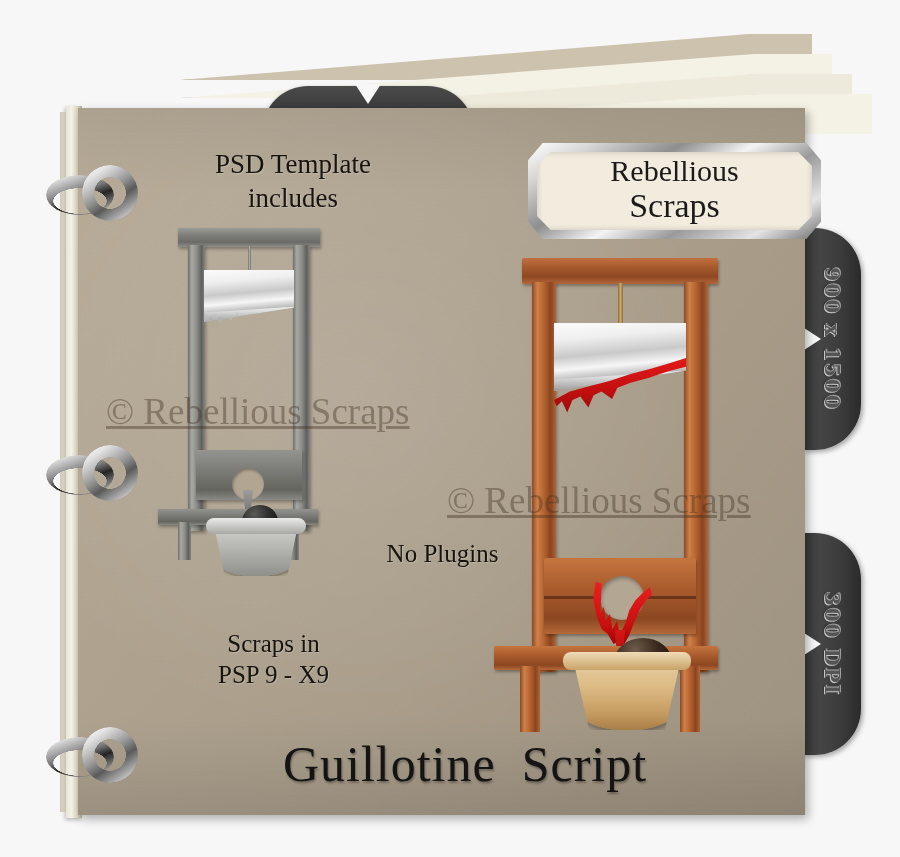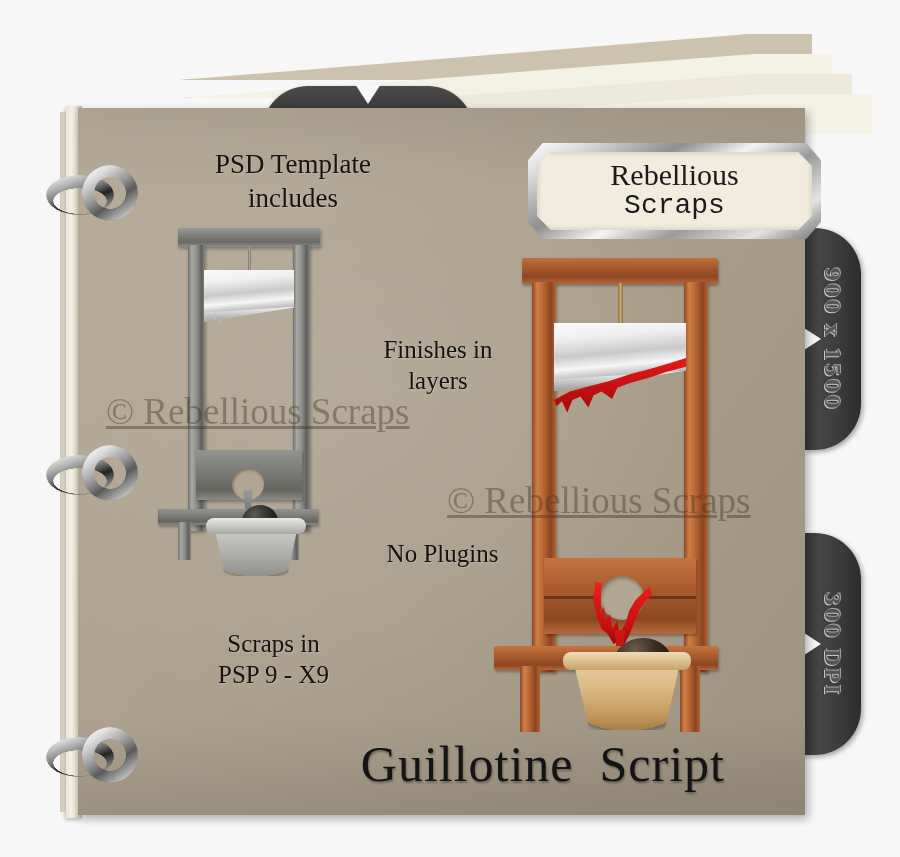--- a/index.html
+++ b/index.html
@@ -84,32 +84,32 @@
   .plaque{position:absolute;left:528px;top:143px;width:293px;height:96px;}
   .plaque .frame{position:absolute;inset:0;border-radius:10px;
      background:linear-gradient(150deg,#ffffff 0%,#d8d8d8 14%,#8e8e8e 34%,#f4f4f4 50%,#9a9a9a 66%,#e4e4e4 84%,#707070 100%);
      box-shadow:0 2px 5px rgba(0,0,0,.40);
      clip-path:polygon(5% 0,95% 0,100% 18%,100% 82%,95% 100%,5% 100%,0 82%,0 18%);}
   .plaque .inner{position:absolute;left:9px;top:9px;right:9px;bottom:9px;border-radius:5px;
      background:#f1ecdd;box-shadow:inset 0 0 6px rgba(0,0,0,.18);
      clip-path:polygon(5% 0,95% 0,100% 18%,100% 82%,95% 100%,5% 100%,0 82%,0 18%);
      display:flex;flex-direction:column;align-items:center;justify-content:center;}
   .plaque .t1{font-size:30px;color:#1a1a1a;line-height:1.0;font-family:"Liberation Serif",serif;}
-  .plaque .t2{font-size:28px;color:#1a1a1a;line-height:1.15;font-family:Liberation Mono, monospace;}
+  .plaque .t2{font-size:34px;color:#1a1a1a;line-height:1.15;font-family:Liberation Serif, serif;}
 
   
   .ctext{position:absolute;text-align:center;color:#17130f;
      font-family:"Liberation Serif",serif;line-height:1.25;
      text-shadow:1px 1px 1px rgba(255,255,255,.22);}
   .t-psd{left:178px;top:148px;width:230px;font-size:27px;}
   .t-fin{left:338px;top:334px;width:200px;font-size:25px;}
   .t-plg{left:340px;top:538px;width:205px;font-size:25px;text-align:center;}
   .t-psp{left:176px;top:628px;width:195px;font-size:25px;}
 
-  .title-main{position:absolute;left:205px;top:735px;width:520px;text-align:right;
+  .title-main{position:absolute;left:205px;top:735px;width:520px;text-align:center;
      font-family:"Liberation Serif",serif;font-size:50px;color:#141414;
      letter-spacing:1px;text-shadow:1px 2px 2px rgba(0,0,0,.30);}
   .title-main .gap{display:inline-block;width:26px;}
 
   
   .wm{position:absolute;font-family:"Liberation Serif",serif;font-size:37px;
       color:rgba(70,52,36,.42);white-space:nowrap;pointer-events:none;text-decoration:underline;}
   .wm1{left:106px;top:390px;}
   .wm2{left:447px;top:479px;}
 
@@ -200,24 +200,20 @@
       <div class="t1">Rebellious</div>
       <div class="t2">Scraps</div>
     </div>
   </div>
 
   <div class="ctext t-psd">
     <div>PSD Template</div>
     <div>includes</div>
   </div>
 
-  <div class="ctext t-fin">
-    <div>Finishes in</div>
-    <div>layers</div>
-  </div>
 
   <div class="ctext t-plg">
     <div>No Plugins</div>
   </div>
 
   <div class="ctext t-psp">
     <div>Scraps in</div>
     <div>PSP 9 - X9</div>
   </div>
 

